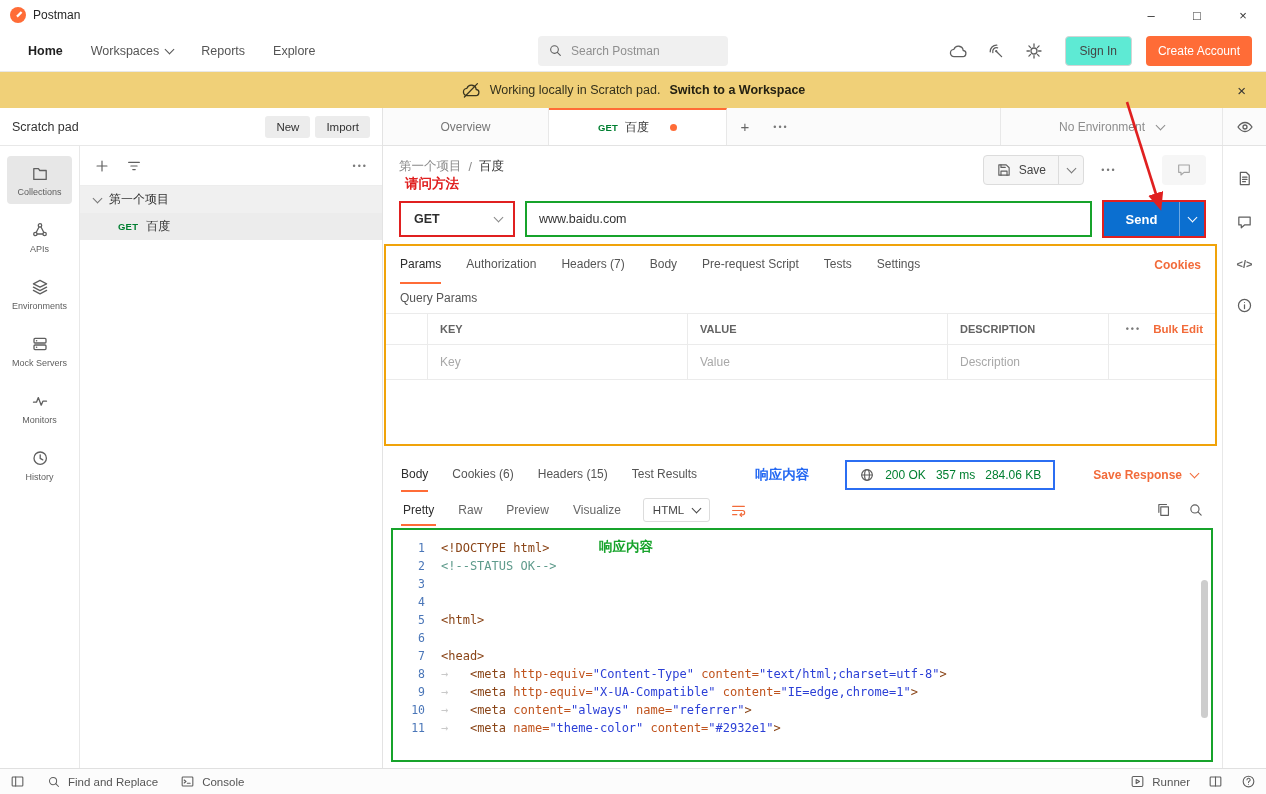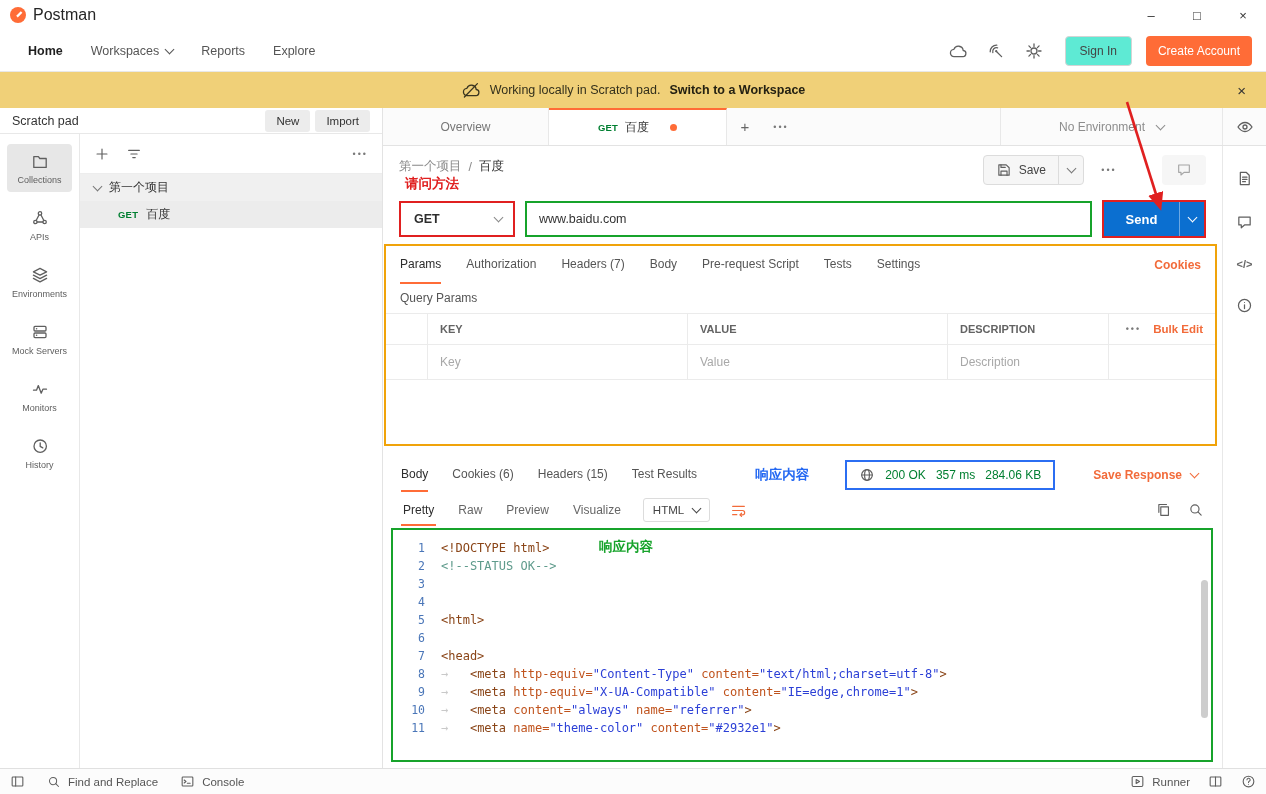--- a/index.html
+++ b/index.html
@@ -5,21 +5,21 @@
   * { margin:0; padding:0; box-sizing:border-box; }
   html,body { width:1266px; height:794px; }
   body { font-family:"Liberation Sans",sans-serif; font-size:12px; color:#333; background:#fff; overflow:hidden; }
   .app { width:1266px; height:794px; display:flex; flex-direction:column; background:#fff; }
   svg { display:block; }
   .ic { stroke:#5f5f5f; fill:none; stroke-width:1.3; stroke-linecap:round; stroke-linejoin:round; }
   .chev { display:inline-block; width:7px; height:7px; border-right:1.6px solid currentColor; border-bottom:1.6px solid currentColor; transform:rotate(45deg); margin-top:-3px; }
 
   
   .titlebar { height:30px; display:flex; align-items:center; padding-left:10px; }
-  .tb-title { margin-left:7px; font-size:16px; color:#262626; }
+  .tb-title { margin-left:7px; font-size:12px; color:#262626; }
   .win-controls { margin-left:auto; display:flex; height:100%; }
   .win-btn { width:46px; display:flex; align-items:center; justify-content:center; font-size:13px; color:#333; }
 
   
   .menubar { height:26px; display:flex; align-items:center; padding-left:8px; }
   .menu-item { padding:0 10px; font-size:12px; color:#333; }
 
   
   .topnav { height:42px; display:flex; align-items:center; padding:0 14px; border-bottom:1px solid #e8e8e8; position:relative; }
   .nav-item { padding:0 14px; color:#555; font-size:12.5px; display:flex; align-items:center; gap:7px; height:100%; }
@@ -35,21 +35,21 @@
   
   .banner { height:36px; background:#f0d078; display:flex; align-items:center; justify-content:center; gap:9px; position:relative; color:#33301c; font-size:12.5px; }
   .banner .link { font-weight:700; color:#242112; }
   .banner-close { position:absolute; right:14px; top:0; height:100%; display:flex; align-items:center; padding:0 6px; font-size:15px; color:#333; }
 
   
   .main { flex:1; display:flex; min-height:0; }
 
   
   .sidebar { width:383px; border-right:1px solid #e3e3e3; display:flex; flex-direction:column; }
-  .sidebar-header { height:26px; display:flex; align-items:center; padding:0 12px; border-bottom:1px solid #e8e8e8; }
+  .sidebar-header { height:38px; display:flex; align-items:center; padding:0 12px; border-bottom:1px solid #e8e8e8; }
   .sb-title { font-size:12.5px; color:#333; }
   .sb-btns { margin-left:auto; display:flex; gap:5px;align-items:center; }
   .chip-btn { background:#ececec; border-radius:3px; padding:5px 11px; font-size:11.5px; color:#333; }
   .sidebar-body { flex:1; display:flex; min-height:0; }
   .rail { width:80px; border-right:1px solid #e8e8e8; padding-top:10px; display:flex; flex-direction:column; align-items:stretch; }
   .rail-item { display:flex; flex-direction:column; align-items:center; gap:5px; padding:8px 0 7px; margin:0 7px 9px; border-radius:4px; color:#555; }
   .rail-item.active { background:#e7e7e7; }
   .rail-label { font-size:9px; color:#5e5e5e; text-align:center; line-height:10px; }
   .collections-panel { flex:1; display:flex; flex-direction:column; }
   .panel-toolbar { height:40px; display:flex; align-items:center; gap:16px; padding:0 14px; border-bottom:1px solid #ededed; }
@@ -171,20 +171,27 @@
 
 
   <div class="topnav">
     <span class="nav-item home">Home</span>
     <span class="nav-item">
         <span>Workspaces</span>
         <i class="chev"></i>
       </span>
     <span class="nav-item">Reports</span>
     <span class="nav-item">Explore</span>
+    <div class="search-box">
+      <svg class="ic" width="15" height="15" viewBox="0 0 18 18">
+          <circle cx="7.8" cy="7.8" r="4.6"></circle>
+          <path d="M11.2 11.2l3.6 3.6"></path>
+        </svg>
+      <input placeholder="Search Postman" style="">
+    </div>
     <div class="nav-right">
       <span class="icon-btn">
           <svg class="ic" width="20" height="18" viewBox="0 0 20 18">
             <path d="M6.2 14.6a3.6 3.6 0 0 1-.3-7.2 4.8 4.8 0 0 1 9.3 1.1 3 3 0 0 1-.8 6.1z"></path>
           </svg>
         </span>
       <span class="icon-btn">
           <svg class="ic" width="18" height="18" viewBox="0 0 18 18">
             <path d="M3.2 9.8a6.3 6.3 0 0 1 6.6-6.6"></path>
             <path d="M5.8 10.6a3.9 3.9 0 0 1 4.8-4.8"></path>

